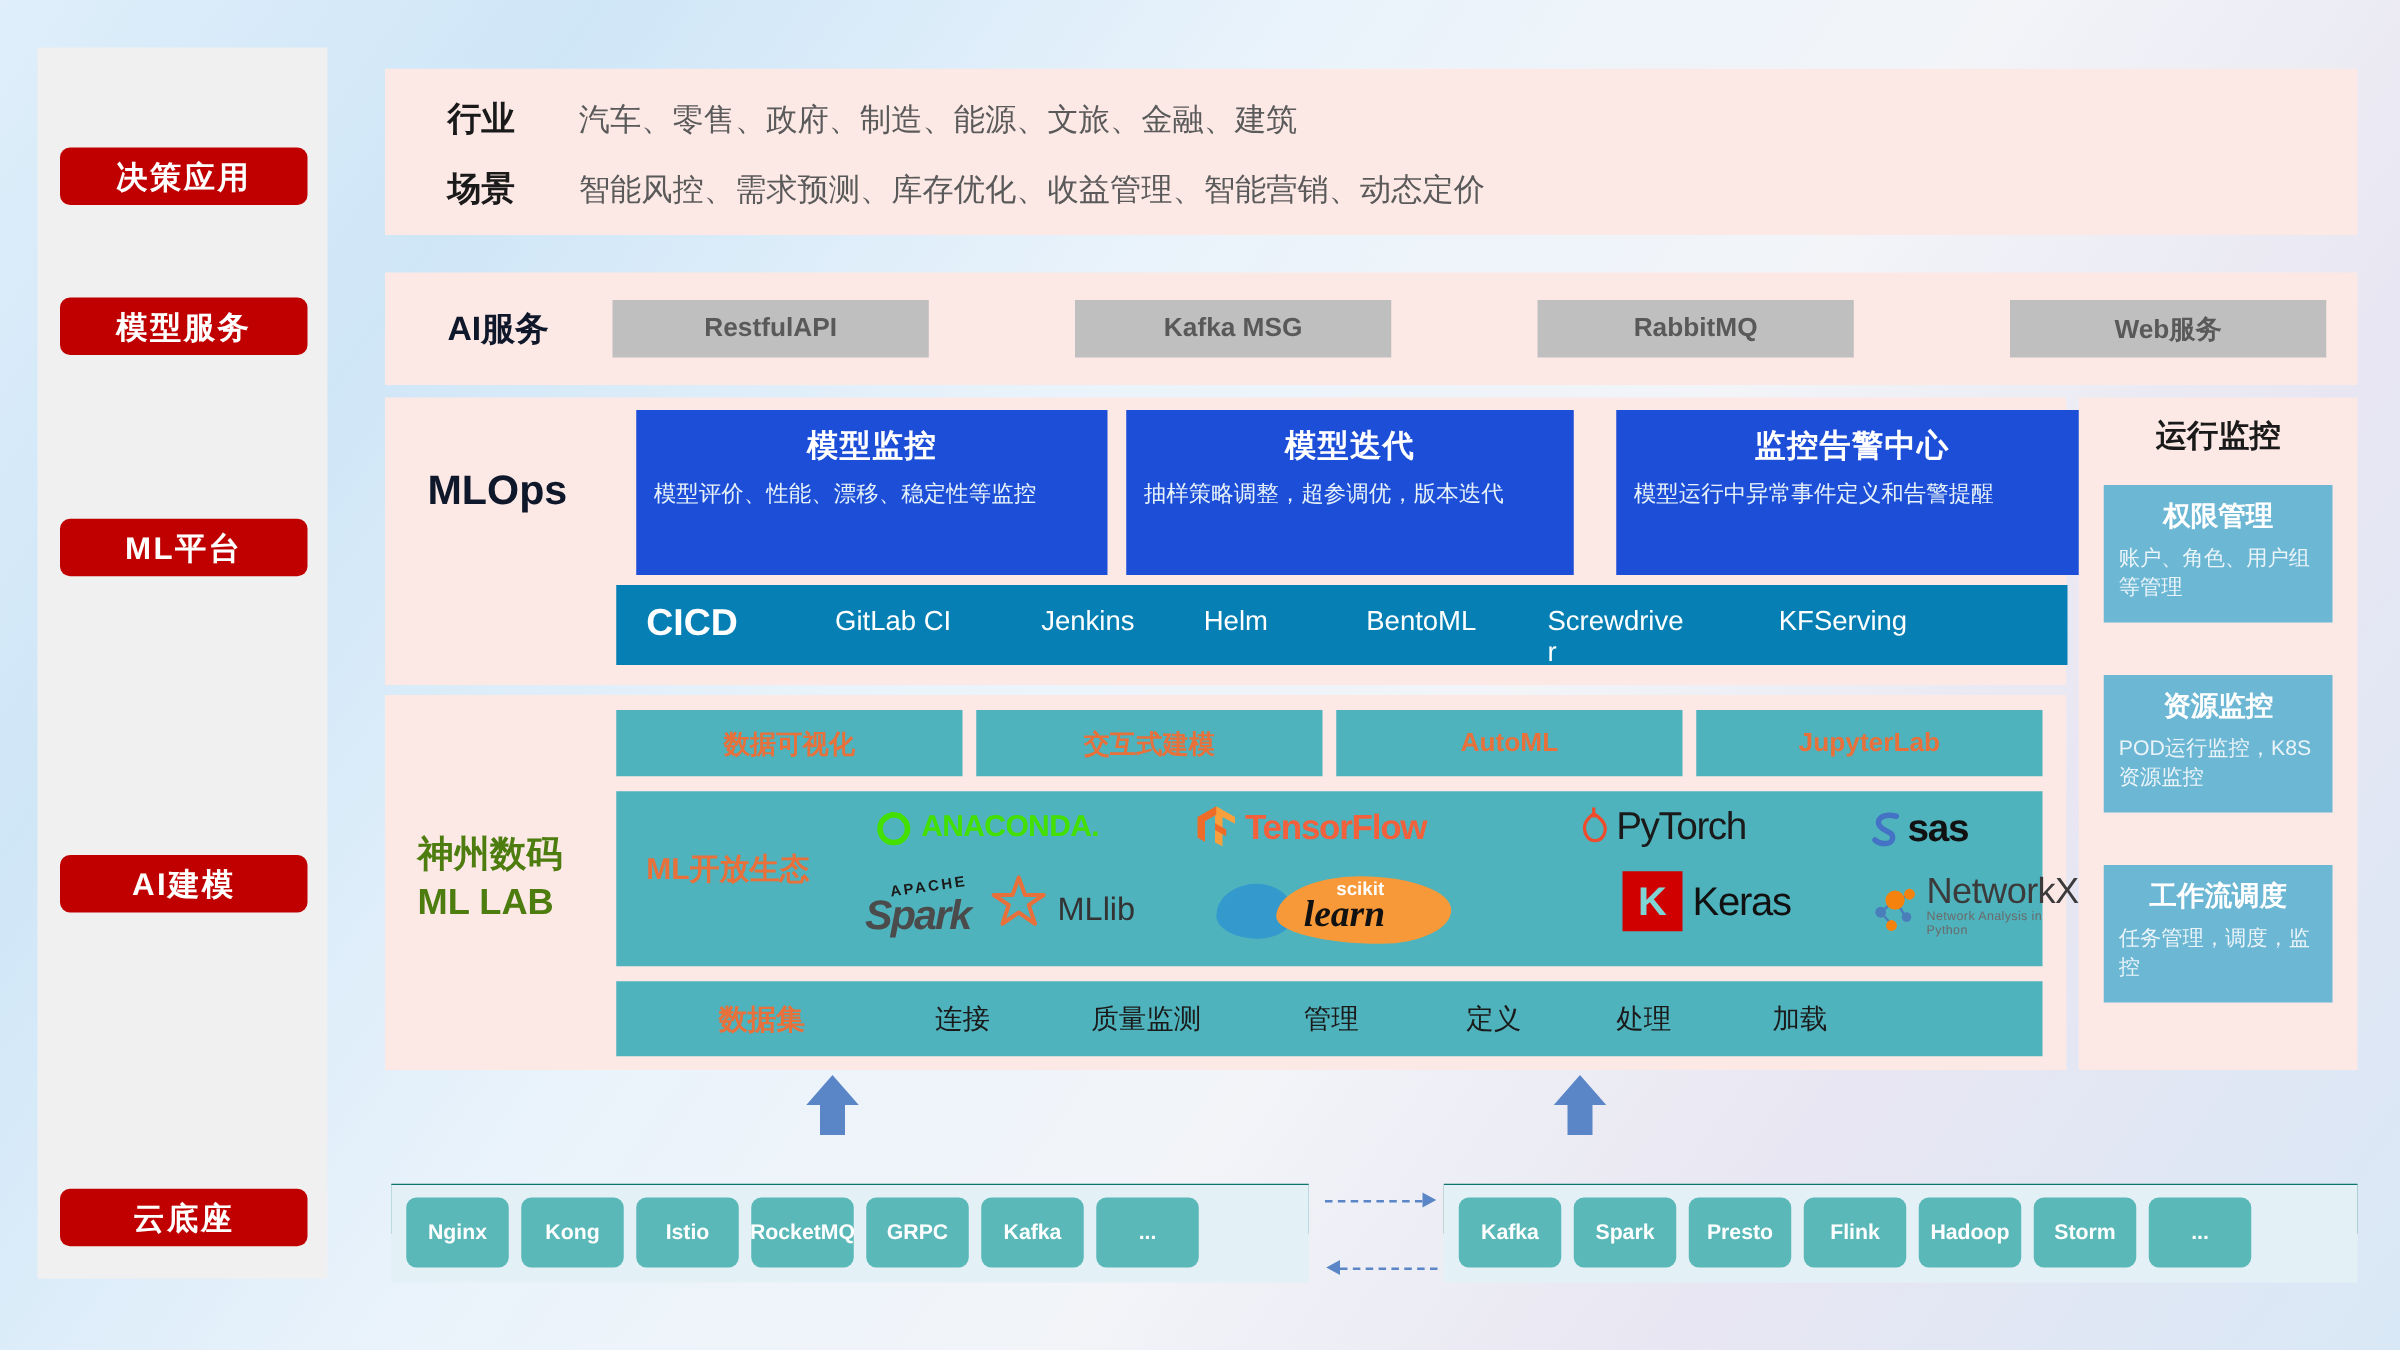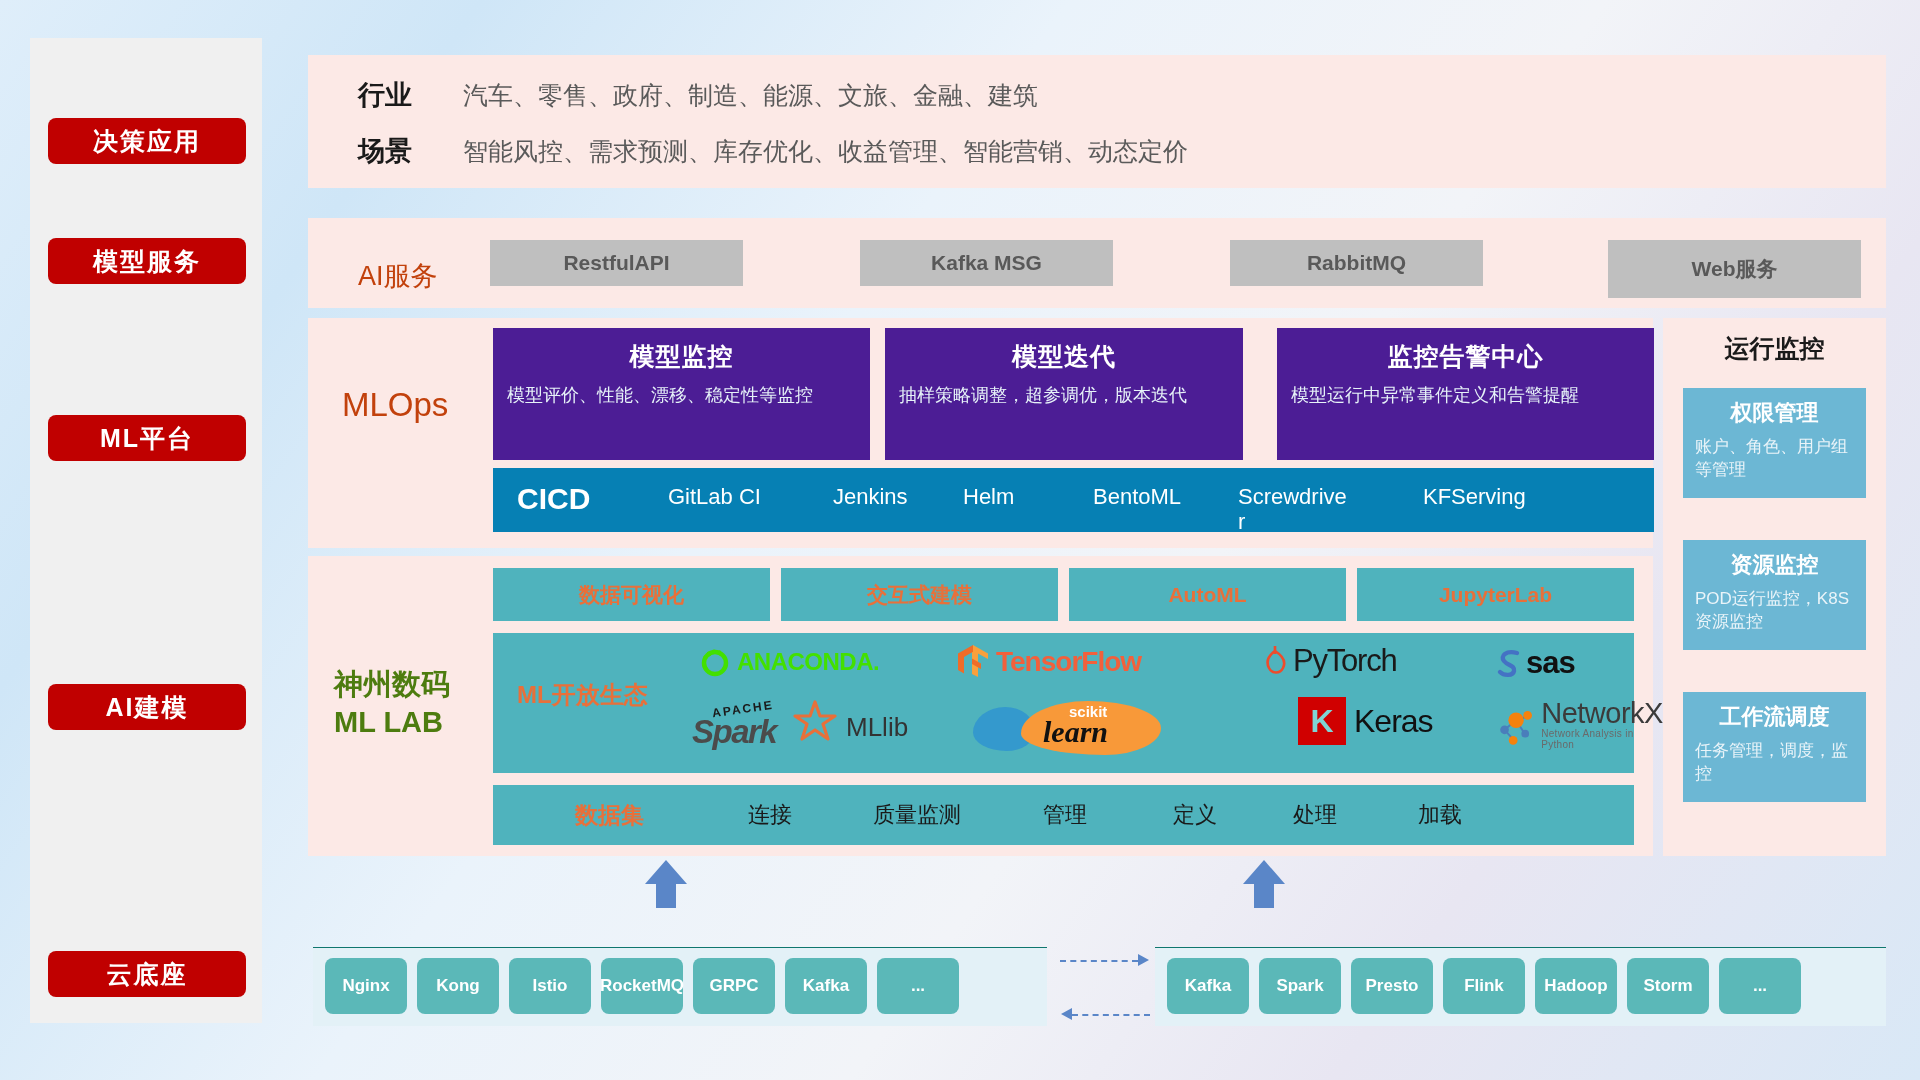--- a/index.html
+++ b/index.html
@@ -21,37 +21,37 @@
     background: #c00000; border-radius: 8px;
     color: #fff; font-size: 25px; font-weight: bold;
     display: flex; align-items: center; justify-content: center;
     letter-spacing: 2px;
   }
 
   
   .band { position: absolute; background: #fce9e6; }
 
   .row-label {
-    position: absolute; color: #c2410c; font-weight: normal;
-    display: flex; align-items: center; margin-top: 13px;
+    position: absolute; color: #0f172a; font-weight: bold;
+    display: flex; align-items: center;
   }
 
   
   .kv-label { font-size: 27px; font-weight: bold; color: #1a1a1a; }
   .kv-value { font-size: 25px; color: #5a5a5a; white-space: nowrap; }
 
   
   .chip-gray {
     position: absolute; background: #bfbfbf; color: #595959;
     font-size: 21px; font-weight: bold;
     display: flex; align-items: center; justify-content: center;
   }
 
   
-  .card-blue { position: absolute; background: #4c1d95; color: #fff; overflow: hidden; }
+  .card-blue { position: absolute; background: #1d4ed8; color: #fff; overflow: hidden; margin-left: 16px; }
   .card-blue .ct {
     font-size: 25px; font-weight: bold; text-align: center;
     margin-top: 12px; letter-spacing: 1px;
   }
   .card-blue .cd {
     font-size: 18px; color: #e6f2f8; line-height: 1.35;
     margin: 10px 14px 0 14px;
   }
   .cicd-bar { position: absolute; background: #0680b4; overflow: hidden; }
   .cicd-bar .cicd-title {
@@ -146,21 +146,21 @@
     <div style="position:absolute;left:155px;top:24px;" class="kv-value">汽车、零售、政府、制造、能源、文旅、金融、建筑</div>
     <div style="position:absolute;left:50px;top:78px;" class="kv-label">场景</div>
     <div style="position:absolute;left:155px;top:80px;" class="kv-value">智能风控、需求预测、库存优化、收益管理、智能营销、动态定价</div>
   </div>
 
   <div class="band" style="left:308px; top:218px; width:1578px; height:90px;">
     <div class="row-label" style="left:50px; top:0; height:90px; font-size:27px;">AI服务</div>
     <div class="chip-gray" style="left:182px; top:22px; width:253px; height:46px;">RestfulAPI</div>
     <div class="chip-gray" style="left:552px; top:22px; width:253px; height:46px;">Kafka MSG</div>
     <div class="chip-gray" style="left:922px; top:22px; width:253px; height:46px;">RabbitMQ</div>
-    <div class="chip-gray" style="left:1300px; top:22px; width:253px; height:58px;">Web服务</div>
+    <div class="chip-gray" style="left:1300px; top:22px; width:253px; height:46px;">Web服务</div>
   </div>
 
   <div class="band" style="left:308px; top:318px; width:1345px; height:230px;">
     <div class="row-label" style="left:34px; top:55px; font-size:33px;">MLOps</div>
 
     <div class="card-blue" style="left:185px; top:10px; width:377px; height:132px;">
       <div class="ct">模型监控</div>
       <div class="cd">模型评价、性能、漂移、稳定性等监控</div>
     </div>
     <div class="card-blue" style="left:577px; top:10px; width:358px; height:132px;">

